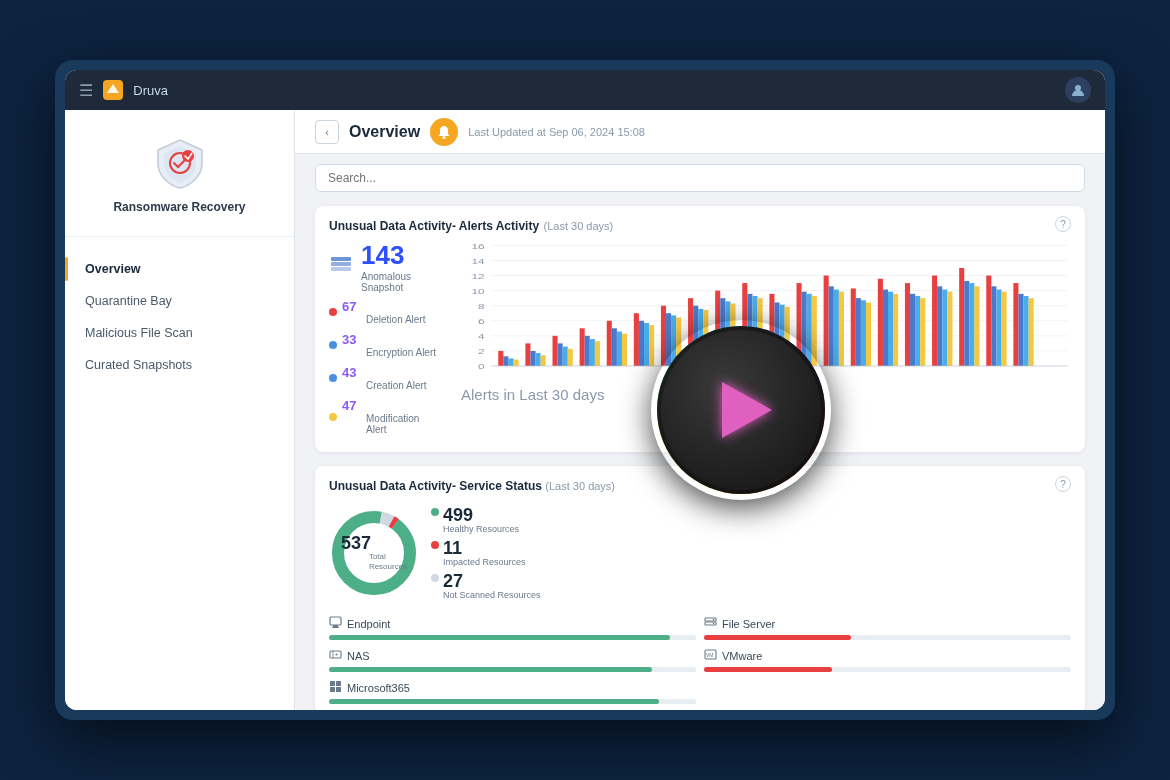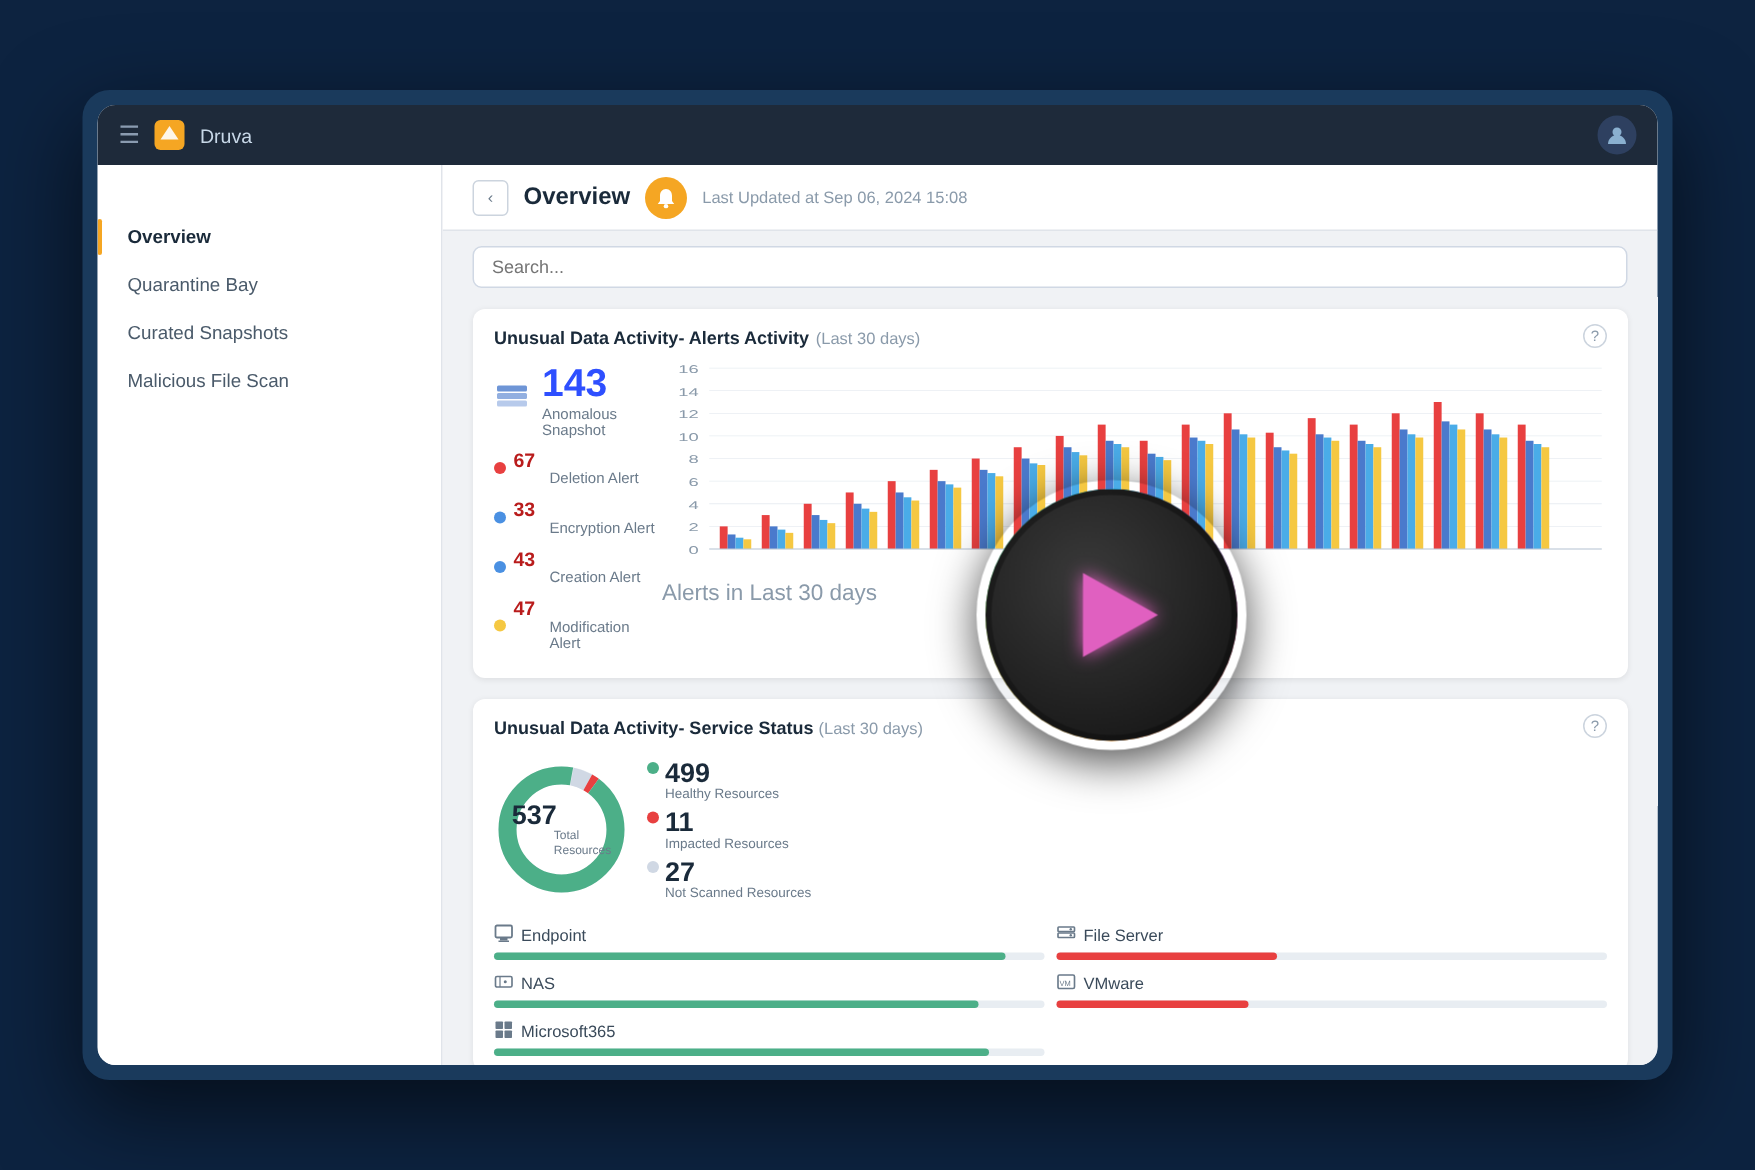--- a/index.html
+++ b/index.html
@@ -255,21 +255,21 @@
       flex-shrink: 0;
     }
 
     
     .alerts-card {
       flex: 1.4;
     }
     .alerts-card-inner {
       padding: 0 14px 10px;
       display: flex;
-      gap: 2px;
+      gap: 22px;
     }
     .alerts-left {
       width: 110px;
       flex-shrink: 0;
     }
     .big-count {
       display: flex;
       align-items: center;
       gap: 8px;
       margin-bottom: 6px;
@@ -298,21 +298,21 @@
       border-radius: 50%;
       flex-shrink: 0;
     }
     .alert-dot.deletion { background: #e84040; }
     .alert-dot.encryption { background: #4a90e2; }
     .alert-dot.creation { background: #4a90e2; }
     .alert-dot.modification { background: #f5c842; }
     .alert-count {
       font-size: 13px;
       font-weight: 700;
-      color: #b91c1c;
+      color: #8b5cf6;
     }
     .alert-label {
       font-size: 10px;
       color: #6a7a8a;
       padding-left: 24px;
     }
     .alerts-chart {
       flex: 1;
       position: relative;
       height: 160px;
@@ -512,32 +512,43 @@
         <svg width="14" height="14" viewBox="0 0 14 14">
             <circle cx="7" cy="5" r="3" fill="#8ab0d0"></circle>
             <path d="M1 13c0-3.3 2.7-6 6-6s6 2.7 6 6" fill="#8ab0d0"></path>
           </svg>
       </div>
     </div>
 
     <div class="main-layout">
 
       <div class="sidebar">
+        <div class="sidebar-logo-section">
+          <svg class="sidebar-shield-icon" viewBox="0 0 56 56">
+            <path d="M28 4 L50 14 L50 28 C50 40 38 50 28 52 C18 50 6 40 6 28 L6 14 Z" fill="#e8eef5" stroke="#c0cad8" stroke-width="1.5"></path>
+            <path d="M28 10 L44 18 L44 28 C44 37 35 45 28 47 C21 45 12 37 12 28 L12 18 Z" fill="#dce6f0"></path>
+            <circle cx="28" cy="27" r="10" fill="none" stroke="#e84040" stroke-width="2"></circle>
+            <path d="M22 27 L26 31 L34 23" stroke="#e84040" stroke-width="2" fill="none" stroke-linecap="round"></path>
+            <circle cx="36" cy="20" r="6" fill="#e84040"></circle>
+            <path d="M33 20 L36 23 L40 17" stroke="white" stroke-width="1.5" fill="none" stroke-linecap="round"></path>
+          </svg>
+          <span class="sidebar-section-title">Ransomware Recovery</span>
+        </div>
         <div class="sidebar-nav">
           <div class="sidebar-nav-item active">
             <span>Overview</span>
           </div>
           <div class="sidebar-nav-item">
             <span>Quarantine Bay</span>
           </div>
           <div class="sidebar-nav-item">
-            <span>Curated Snapshots</span>
+            <span>Malicious File Scan</span>
           </div>
           <div class="sidebar-nav-item">
-            <span>Malicious File Scan</span>
+            <span>Curated Snapshots</span>
           </div>
         </div>
       </div>
 
       <div class="content">
 
         <div class="content-header">
           <div class="back-btn">
             <span>‹</span>
           </div>

